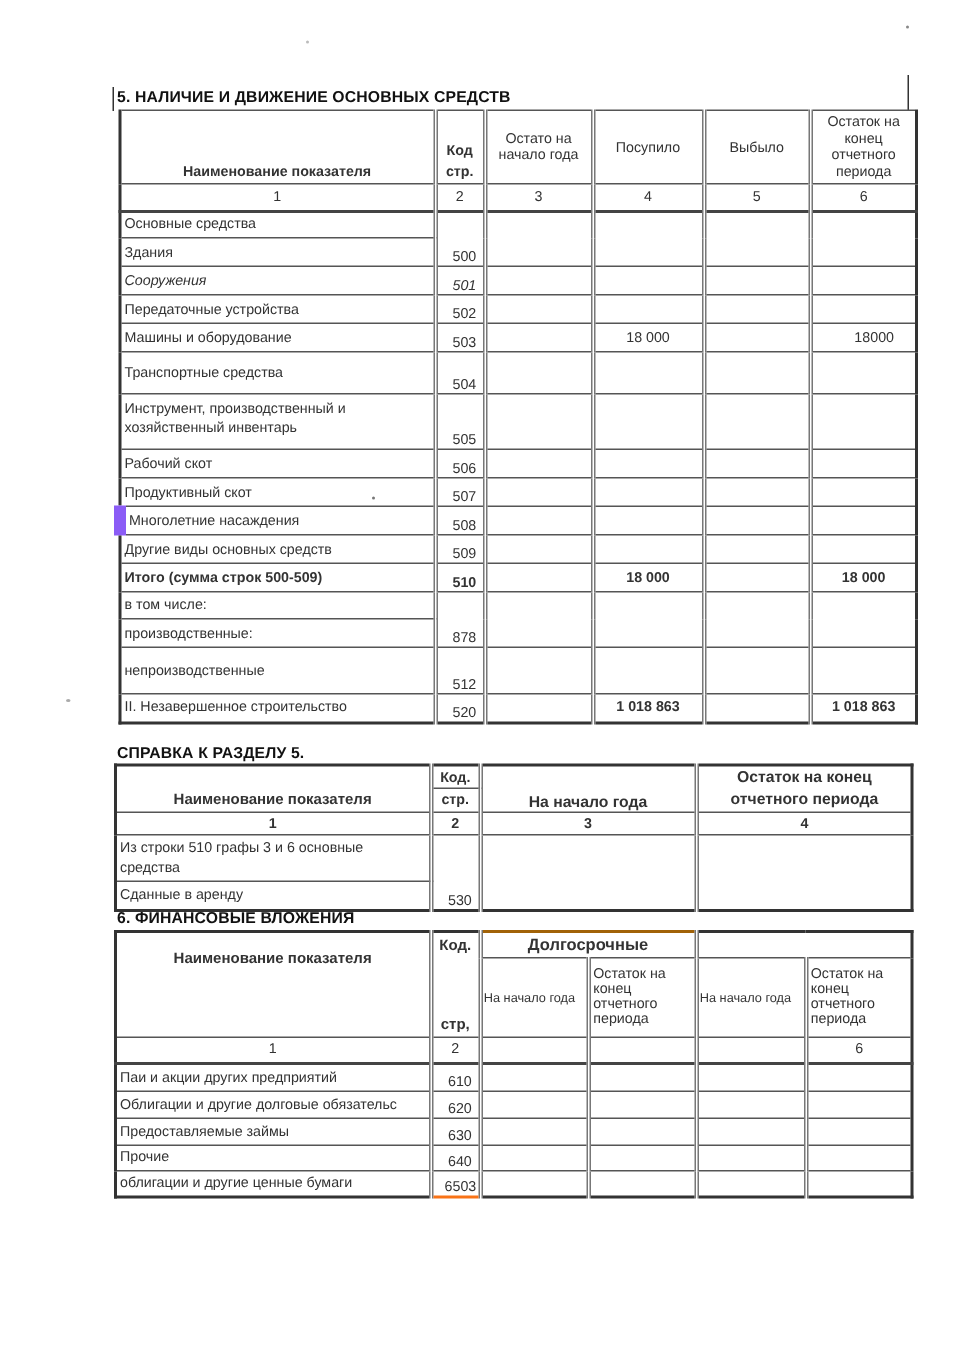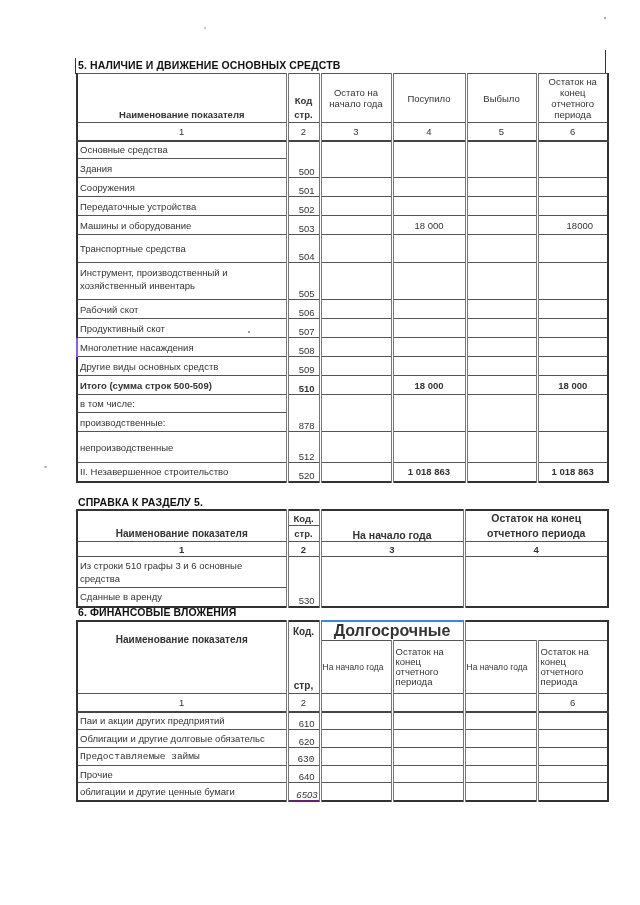--- a/index.html
+++ b/index.html
@@ -68,21 +68,21 @@
     <td class="code dbl-l" rowspan="2">500</td>
     <td class="val dbl-l" rowspan="2"></td>
     <td class="val dbl-l" rowspan="2"></td>
     <td class="val dbl-l" rowspan="2"></td>
     <td class="val dbl-l" rowspan="2" style="border-right:2px solid #333;"></td>
   </tr>
   <tr style="height:19px;">
     <td style="border-left:2px solid #333;">Здания</td>
   </tr>
 
-  <tr style="height:19px;">
+  <tr style="height:19px;font-style:italic;">
     <td style="border-left:2px solid #333;">Сооружения</td>
     <td class="code dbl-l">501</td>
     <td class="val dbl-l"></td>
     <td class="val dbl-l"></td>
     <td class="val dbl-l"></td>
     <td class="val dbl-l" style="border-right:2px solid #333;"></td>
   </tr>
   <tr style="height:19px;">
     <td style="border-left:2px solid #333;">Передаточные устройства</td>
     <td class="code dbl-l">502</td>
@@ -125,21 +125,21 @@
   </tr>
   <tr style="height:19px;">
     <td style="border-left:2px solid #333;">Продуктивный скот</td>
     <td class="code dbl-l">507</td>
     <td class="val dbl-l"></td>
     <td class="val dbl-l"></td>
     <td class="val dbl-l"></td>
     <td class="val dbl-l" style="border-right:2px solid #333;"></td>
   </tr>
   <tr style="height:19px;">
-    <td style="border-left:2px solid #8b5cf6;">Многолетние насаждения</td>
+    <td style="border-left:8px solid #8b5cf6;">Многолетние насаждения</td>
     <td class="code dbl-l">508</td>
     <td class="val dbl-l"></td>
     <td class="val dbl-l"></td>
     <td class="val dbl-l"></td>
     <td class="val dbl-l" style="border-right:2px solid #333;"></td>
   </tr>
   <tr style="height:19px;margin-left:44px;">
     <td style="border-left:2px solid #333;">Другие виды основных средств</td>
     <td class="code dbl-l">509</td>
     <td class="val dbl-l"></td>
@@ -232,21 +232,21 @@
       <col style="width:33px">
       <col style="width:72px">
       <col style="width:72px">
       <col style="width:73px">
       <col style="width:71px">
   </colgroup>
   <tbody>
       <tr style="height:17px;">
     <td rowspan="2" style="border-left:2px solid #333;border-top:2px solid #333;text-align:center;vertical-align:top;padding-top:12px;font-size:10px;font-weight:bold;">Наименование показателя</td>
     <td class="dbl-l" style="border-top:2px solid #333;text-align:center;font-weight:bold;font-size:10px;border-bottom:none;">Код.</td>
-    <td colspan="2" class="dbl-l" style="border-top:2px solid #3b82f6;text-align:center;font-weight:bold;font-size:16px;">Долгосрочные</td>
+    <td colspan="2" class="dbl-l" style="border-top:2px solid #a16207;text-align:center;font-weight:bold;font-size:11px;">Долгосрочные</td>
     <td colspan="2" class="dbl-l" style="border-top:2px solid #333;border-right:2px solid #333;"></td>
   </tr>
   <tr style="height:53px;">
     <td class="dbl-l" style="text-align:center;vertical-align:bottom;font-weight:bold;font-size:10px;border-top:none;padding-bottom:2px;">стр,</td>
     <td class="dbl-l" style="font-size:8.5px;text-align:left;vertical-align:middle;padding-left:1px;">На начало года</td>
     <td class="hdr6 dbl-l">Остаток на конец отчетного периода</td>
     <td class="dbl-l" style="font-size:8.5px;text-align:left;vertical-align:middle;padding-left:1px;">На начало года</td>
     <td class="hdr6 dbl-l" style="border-right:2px solid #333;">Остаток на конец отчетного периода</td>
   </tr>
   <tr style="height:18px;">
@@ -266,38 +266,38 @@
     <td class="dbl-l" style="border-right:2px solid #333;"></td>
   </tr>
   <tr style="height:18px;">
     <td style="border-left:2px solid #333;">Облигации и другие долговые обязательс</td>
     <td class="code dbl-l">620</td>
     <td class="dbl-l"></td>
     <td class="dbl-l"></td>
     <td class="dbl-l"></td>
     <td class="dbl-l" style="border-right:2px solid #333;"></td>
   </tr>
-  <tr style="height:18px;font-family:Liberation Mono, monospace;">
+  <tr style="height:18px;">
     <td style="border-left:2px solid #333;">Предоставляемые займы</td>
     <td class="code dbl-l">630</td>
     <td class="dbl-l"></td>
     <td class="dbl-l"></td>
     <td class="dbl-l"></td>
     <td class="dbl-l" style="border-right:2px solid #333;"></td>
   </tr>
   <tr style="height:17px;">
     <td style="border-left:2px solid #333;">Прочие</td>
     <td class="code dbl-l">640</td>
     <td class="dbl-l"></td>
     <td class="dbl-l"></td>
     <td class="dbl-l"></td>
     <td class="dbl-l" style="border-right:2px solid #333;"></td>
   </tr>
   <tr style="height:18px;">
     <td style="border-left:2px solid #333;border-bottom:2px solid #333;">облигации и другие ценные бумаги</td>
-    <td class="code dbl-l" style="border-bottom:2px solid #701a75;padding-right:1px !important;font-style:italic;">6503</td>
+    <td class="code dbl-l" style="border-bottom:2px solid #f97316;padding-right:1px !important;">6503</td>
     <td class="dbl-l" style="border-bottom:2px solid #333;"></td>
     <td class="dbl-l" style="border-bottom:2px solid #333;"></td>
     <td class="dbl-l" style="border-bottom:2px solid #333;"></td>
     <td class="dbl-l" style="border-right:2px solid #333;border-bottom:2px solid #333;"></td>
   </tr>
 </tbody>
   </table>
 
 </body></html>

